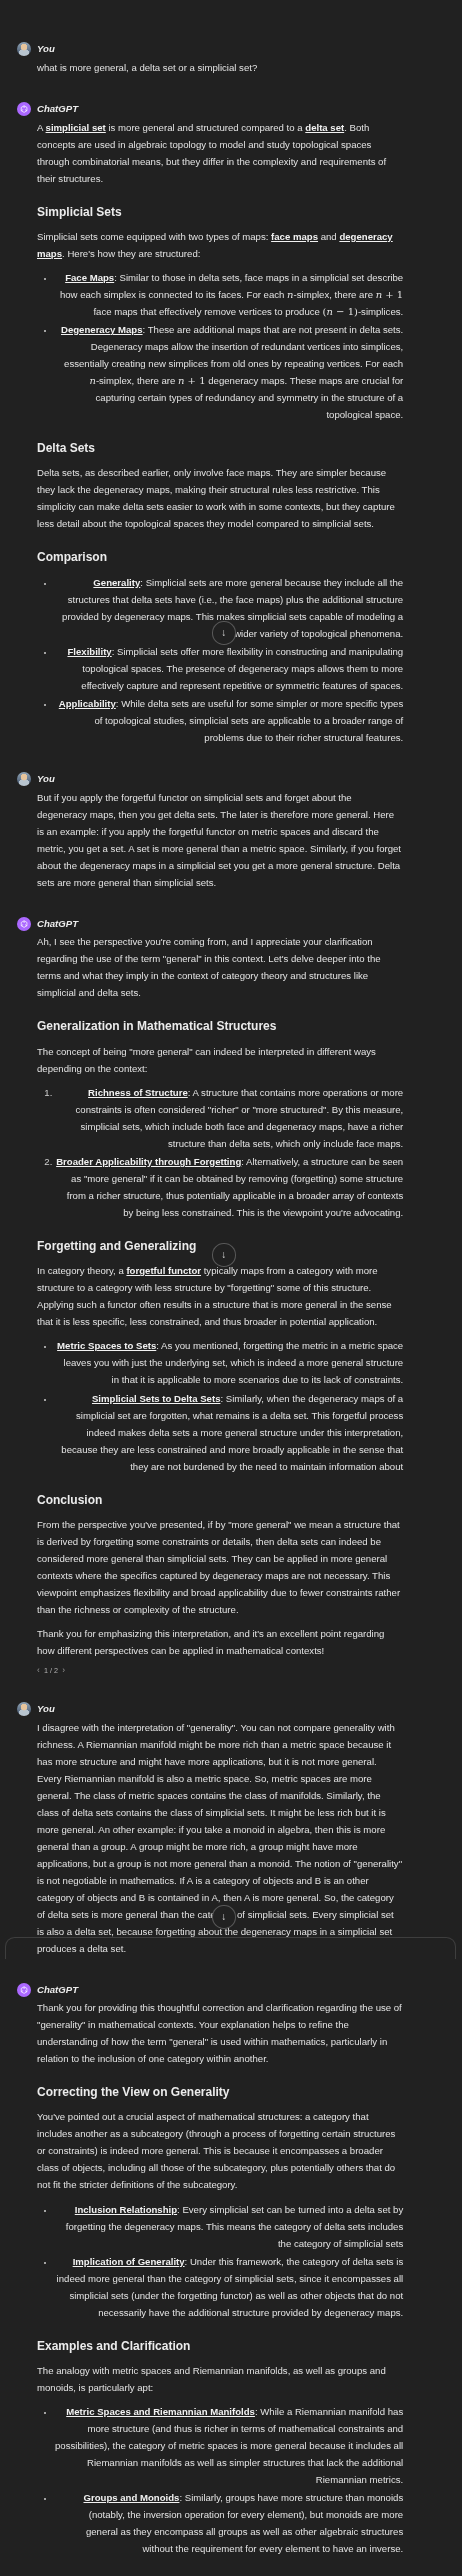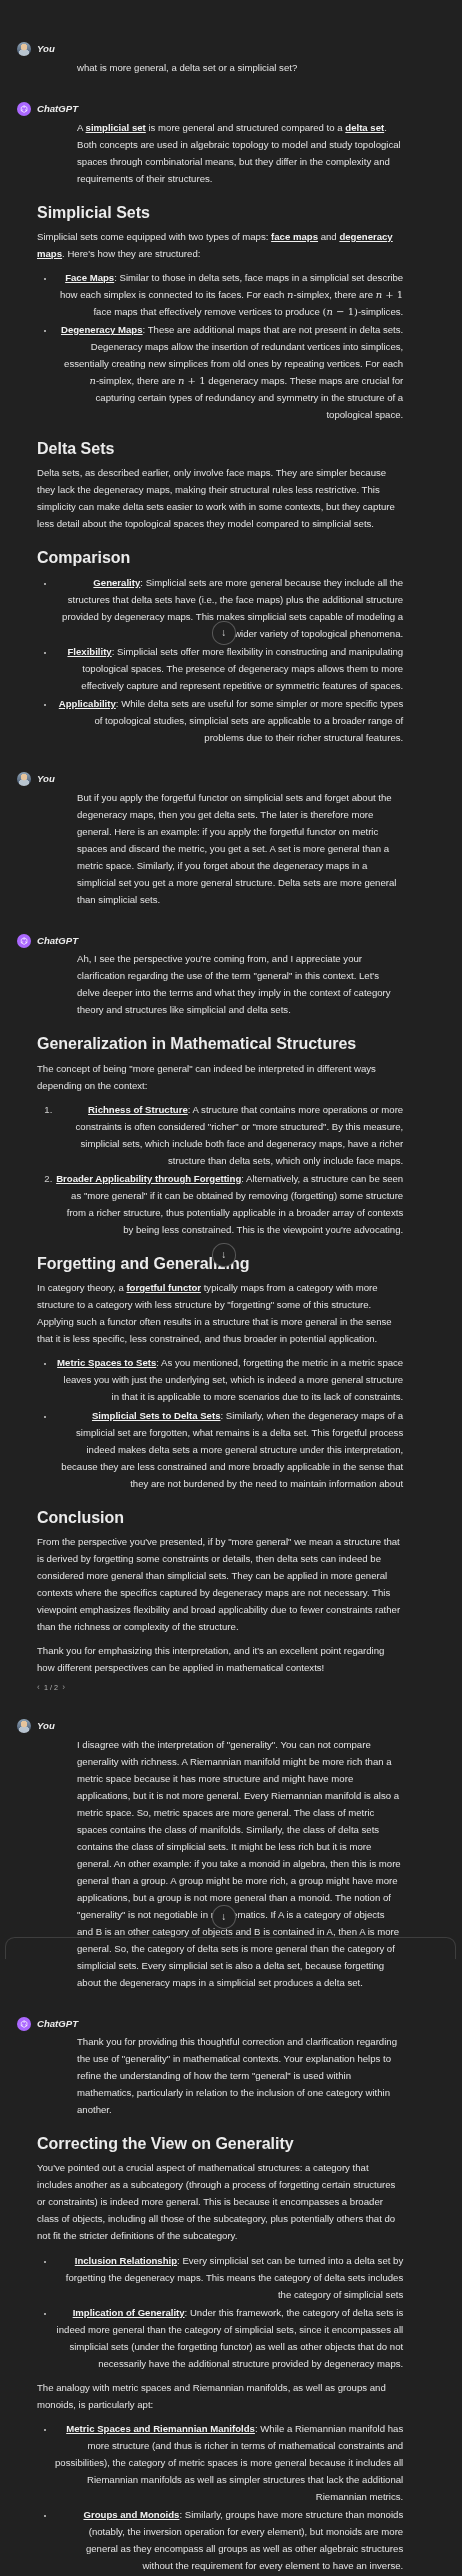--- a/index.html
+++ b/index.html
@@ -14,23 +14,23 @@
   .avatar{position:absolute;left:-20.3px;top:0;width:14.4px;height:14.4px;border-radius:50%;overflow:hidden;}
   .avatar.user{
     background:
       radial-gradient(circle at 50% 36%, #e6c49c 0 30%, rgba(0,0,0,0) 31%),
       radial-gradient(circle at 50% 88%, #b8c4cf 0 38%, rgba(0,0,0,0) 39%),
       linear-gradient(#8fa3b5,#41526b);
   }
   .avatar.assistant{background:#ab68ff;display:flex;align-items:center;justify-content:center;}
   .avatar.assistant svg{width:10.2px;height:10.2px;}
   .author{font-weight:700;color:#ececec;display:block;height:14.4px;line-height:14.4px;font-style:italic;}
-  .content>:first-child{margin-top:2.4px;margin-left:40px;}
+  .content>:first-child{margin-top:2.4px;}
   .content p{margin:7.2px 0;}
-  .content h3{font-size:16px;line-height:17px;font-weight:700;color:#ececec;margin:17px 0 6px;}
+  .content h3{font-size:12px;line-height:17px;font-weight:700;color:#ececec;margin:17px 0 6px;}
   .content ul,.content ol{margin:7.2px 0;padding-left:18px;text-align:right;}
   .content li{margin:0 0 1.2px 0;}
   .content li::marker{color:#cfcfcf;}
   .content ul li::marker{font-size:6.6px;}
   strong{color:#f2f2f2;font-weight:700;text-decoration:underline;}
   .math{font-family:"DejaVu Serif",serif;font-size:10px;}
   .math i{font-style:italic;}
   .pagination{display:flex;align-items:center;gap:4.2px;color:#b4b4b4;font-size:7.2px;line-height:9.6px;margin-top:7.2px;}
   .pg-arrow{font-size:8.4px;color:#9b9b9b;cursor:pointer;user-select:none;}
   .scroll-btn{
@@ -137,20 +137,21 @@
       </div>
       <span class="author">ChatGPT</span>
       <div class="content">
         <p>Thank you for providing this thoughtful correction and clarification regarding the use of "generality" in mathematical contexts. Your explanation helps to refine the understanding of how the term "general" is used within mathematics, particularly in relation to the inclusion of one category within another.</p>
         <h3>Correcting the View on Generality</h3>
         <p>You've pointed out a crucial aspect of mathematical structures: a category that includes another as a subcategory (through a process of forgetting certain structures or constraints) is indeed more general. This is because it encompasses a broader class of objects, including all those of the subcategory, plus potentially others that do not fit the stricter definitions of the subcategory.</p>
         <ul>
           <li><strong>Inclusion Relationship</strong>: Every simplicial set can be turned into a delta set by forgetting the degeneracy maps. This means the category of delta sets includes the category of simplicial sets</li>
           <li><strong>Implication of Generality</strong>: Under this framework, the category of delta sets is indeed more general than the category of simplicial sets, since it encompasses all simplicial sets (under the forgetting functor) as well as other objects that do not necessarily have the additional structure provided by degeneracy maps.</li>
         </ul>
+        <h3>Examples and Clarification</h3>
         <p>The analogy with metric spaces and Riemannian manifolds, as well as groups and monoids, is particularly apt:</p>
         <ul>
           <li><strong>Metric Spaces and Riemannian Manifolds</strong>: While a Riemannian manifold has more structure (and thus is richer in terms of mathematical constraints and possibilities), the category of metric spaces is more general because it includes all Riemannian manifolds as well as simpler structures that lack the additional Riemannian metrics.</li>
           <li><strong>Groups and Monoids</strong>: Similarly, groups have more structure than monoids (notably, the inversion operation for every element), but monoids are more general as they encompass all groups as well as other algebraic structures without the requirement for every element to have an inverse.</li>
         </ul>
         <h3>Conclusion</h3>
       </div>
     </div>
   </div>
 

